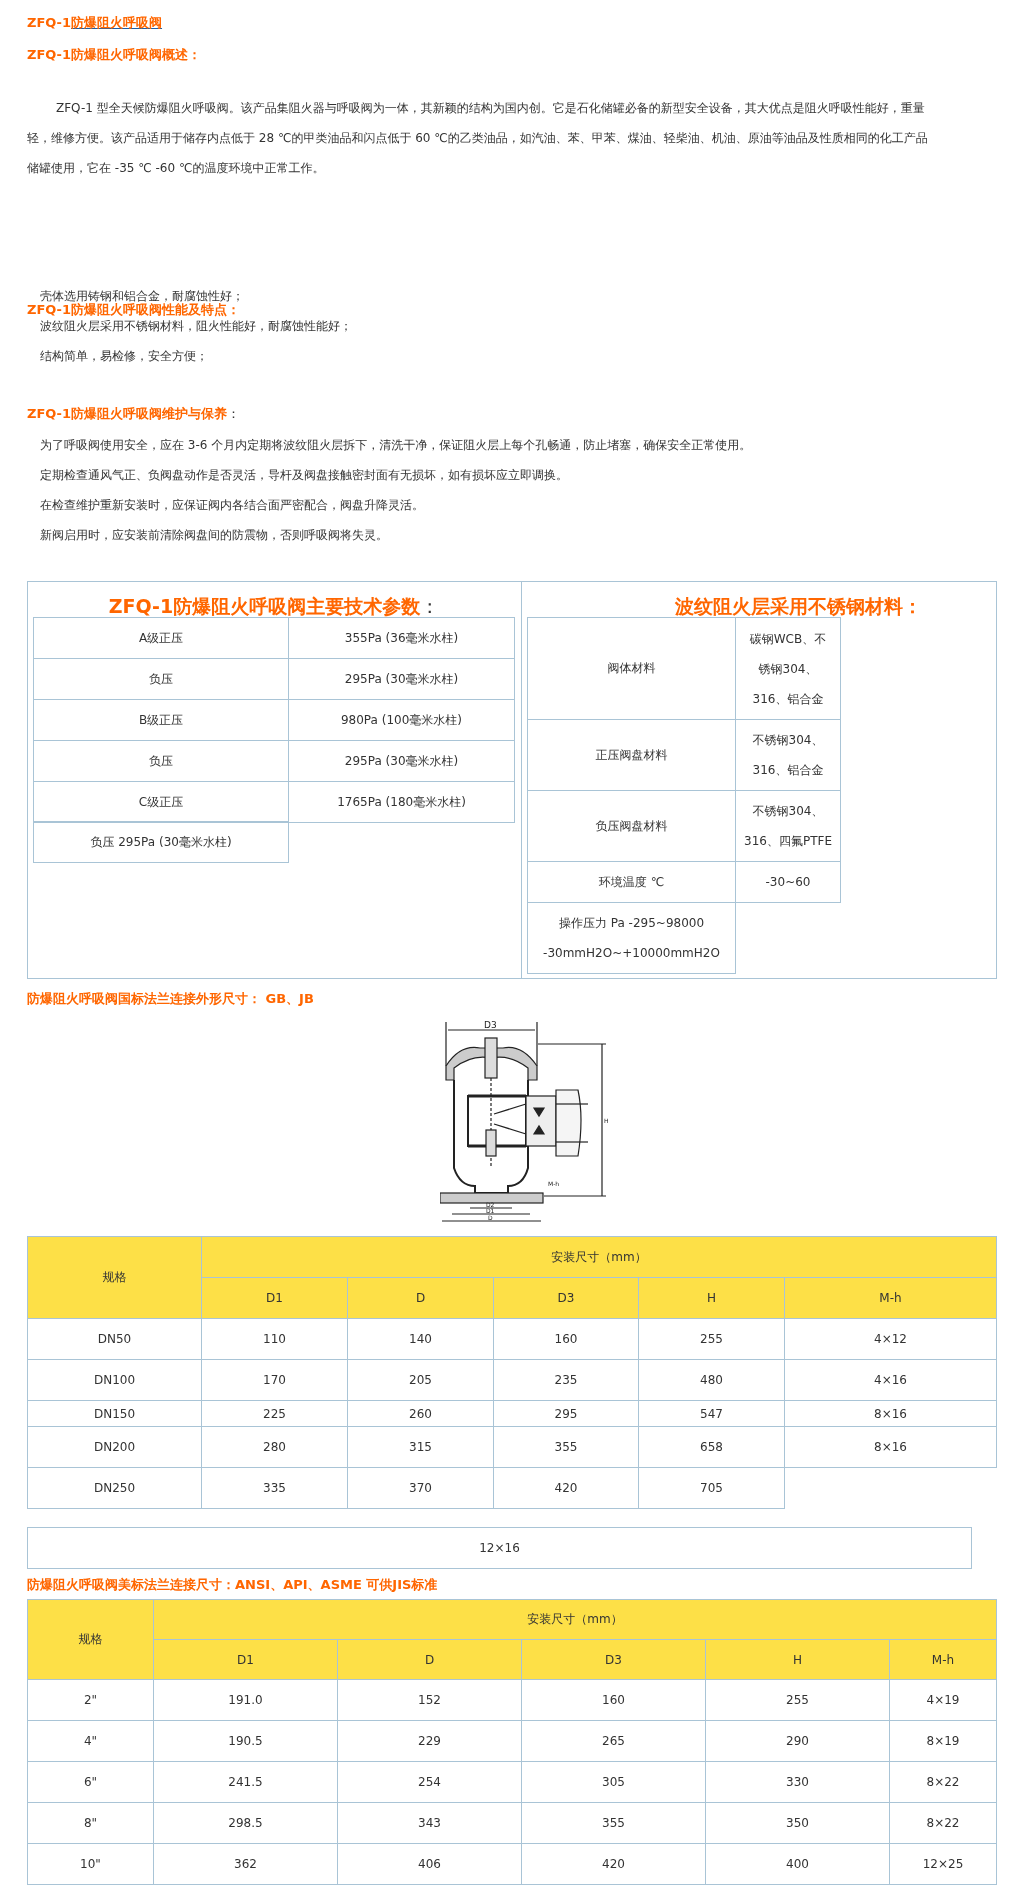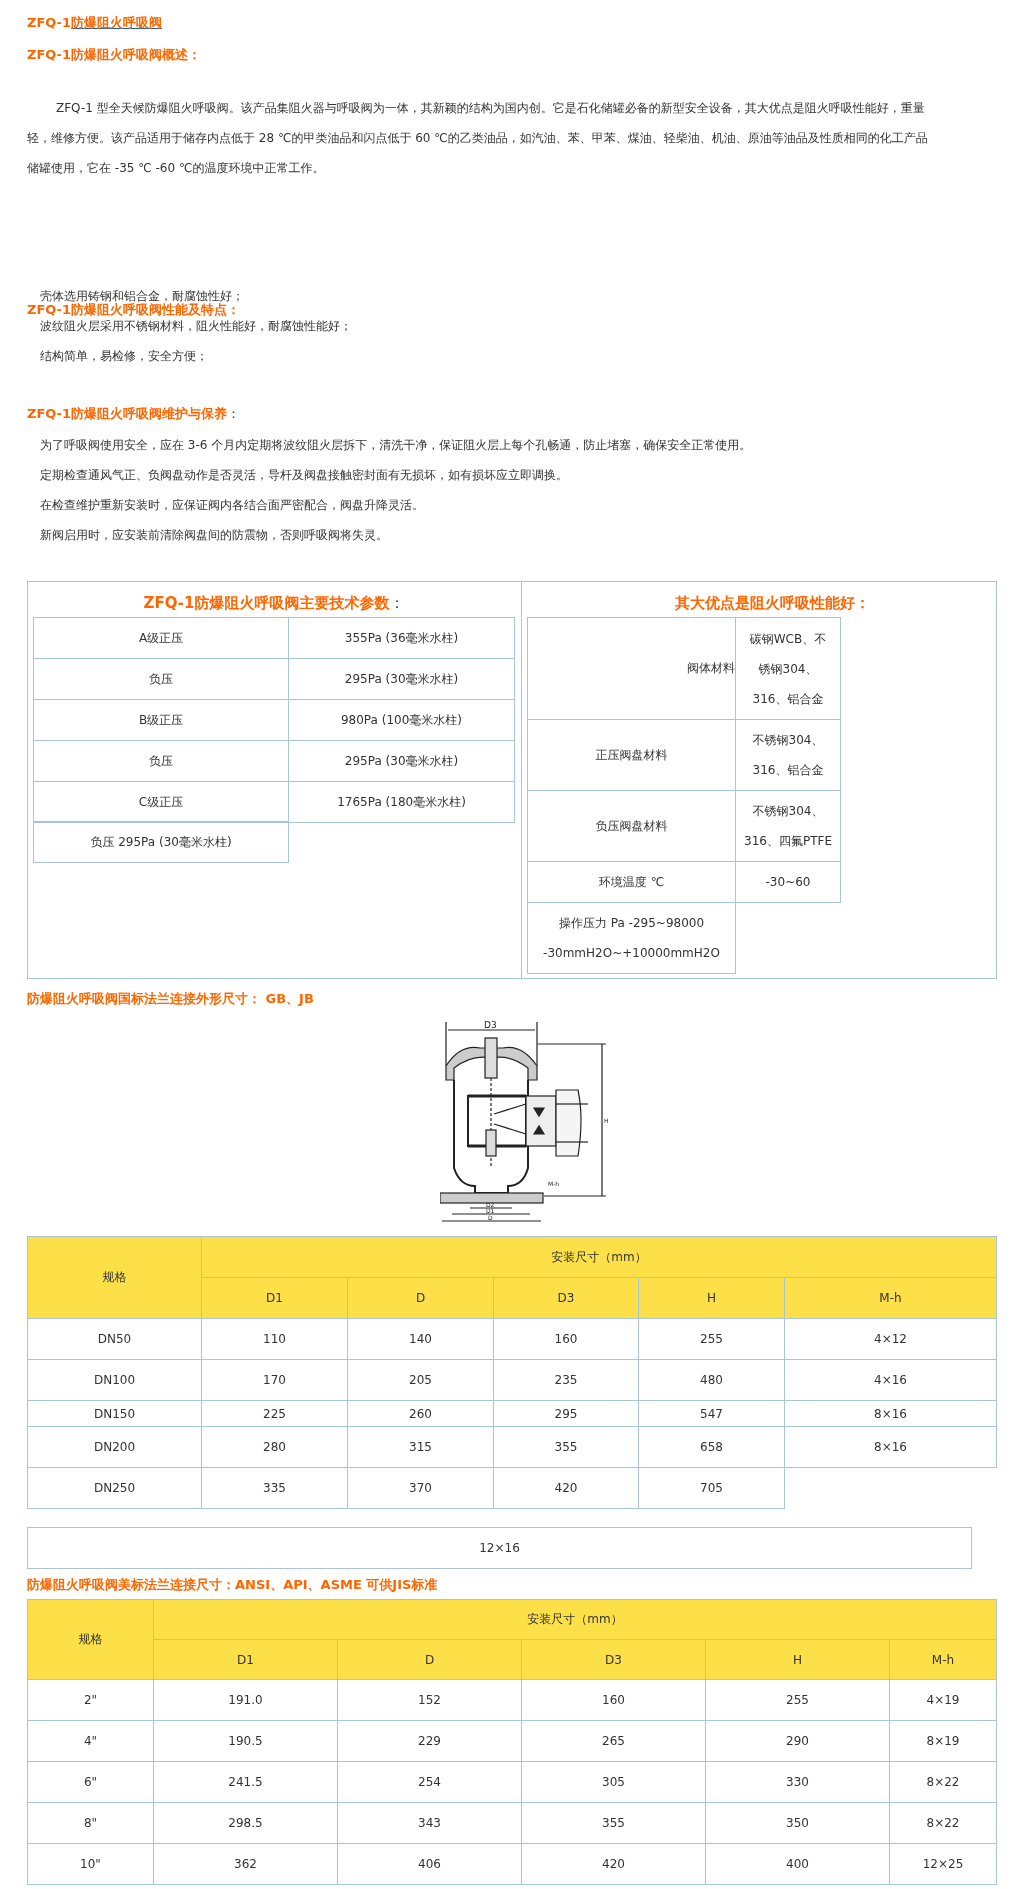--- a/index.html
+++ b/index.html
@@ -14,21 +14,21 @@
   .line { font-size: 12px; color: #333; line-height: 18px; }
 
   table { border-collapse: collapse; }
   .bt td { border: 1px solid #a9c4d6; text-align: center; vertical-align: middle; font-size: 12px; color: #333; }
 
   .spec td { border: 1px solid #a9c4d6; text-align: center; vertical-align: middle; font-size: 12px; color: #333; }
   .spec .hd { background: #fde047; }
 
   .outer { border: 1px solid #a9c4d6; }
   .divider { background: #a9c4d6; width: 1px; }
-  .orange-title { color: #ff6600; font-weight: bold; font-size: 15px; text-align: center; }
+  .orange-title { color: #ff6600; font-weight: bold; font-size: 19px; text-align: center; }
 </style>
 </head>
 <body>
 
 <div class="abs orange" style="left:27px; top:14px;">
   <span>ZFQ-1</span><a class="title-link" href="#">防爆阻火呼吸阀</a>
 </div>
 <div class="abs orange" style="left:27px; top:46px;">ZFQ-1防爆阻火呼吸阀概述：</div>
 
 <div class="abs" style="left:27px; top:100px; width:970px;">
@@ -81,25 +81,25 @@
 </tbody>
   </table>
 <table class="abs bt" style="left:33px; top:821px; width:256px;">
   <tbody>
       <tr style="height:41px;">
     <td>负压 295Pa (30毫米水柱)</td>
   </tr>
 </tbody>
   </table>
 
-<div class="abs orange-title" style="left:522px; top:594px; width:474px; text-align:left; padding-left:153px;">其大优点是阻火呼吸性能好：</div>
+<div class="abs orange-title" style="left:522px; top:594px; width:474px; text-align:left; padding-left:153px;">波纹阻火层采用不锈钢材料：</div>
 <table class="abs bt" style="left:527px; top:617px; width:314px;">
   <tbody>
       <tr style="height:102px;">
-    <td style="width:208px;text-align:right;">阀体材料</td>
+    <td style="width:208px;">阀体材料</td>
     <td style="line-height:30px;">
       <div>碳钢WCB、不</div>
       <div>锈钢304、</div>
       <div>316、铝合金</div>
     </td>
   </tr>
   <tr style="height:71px;">
     <td>正压阀盘材料</td>
     <td style="line-height:30px;">
       <div>不锈钢304、</div>

